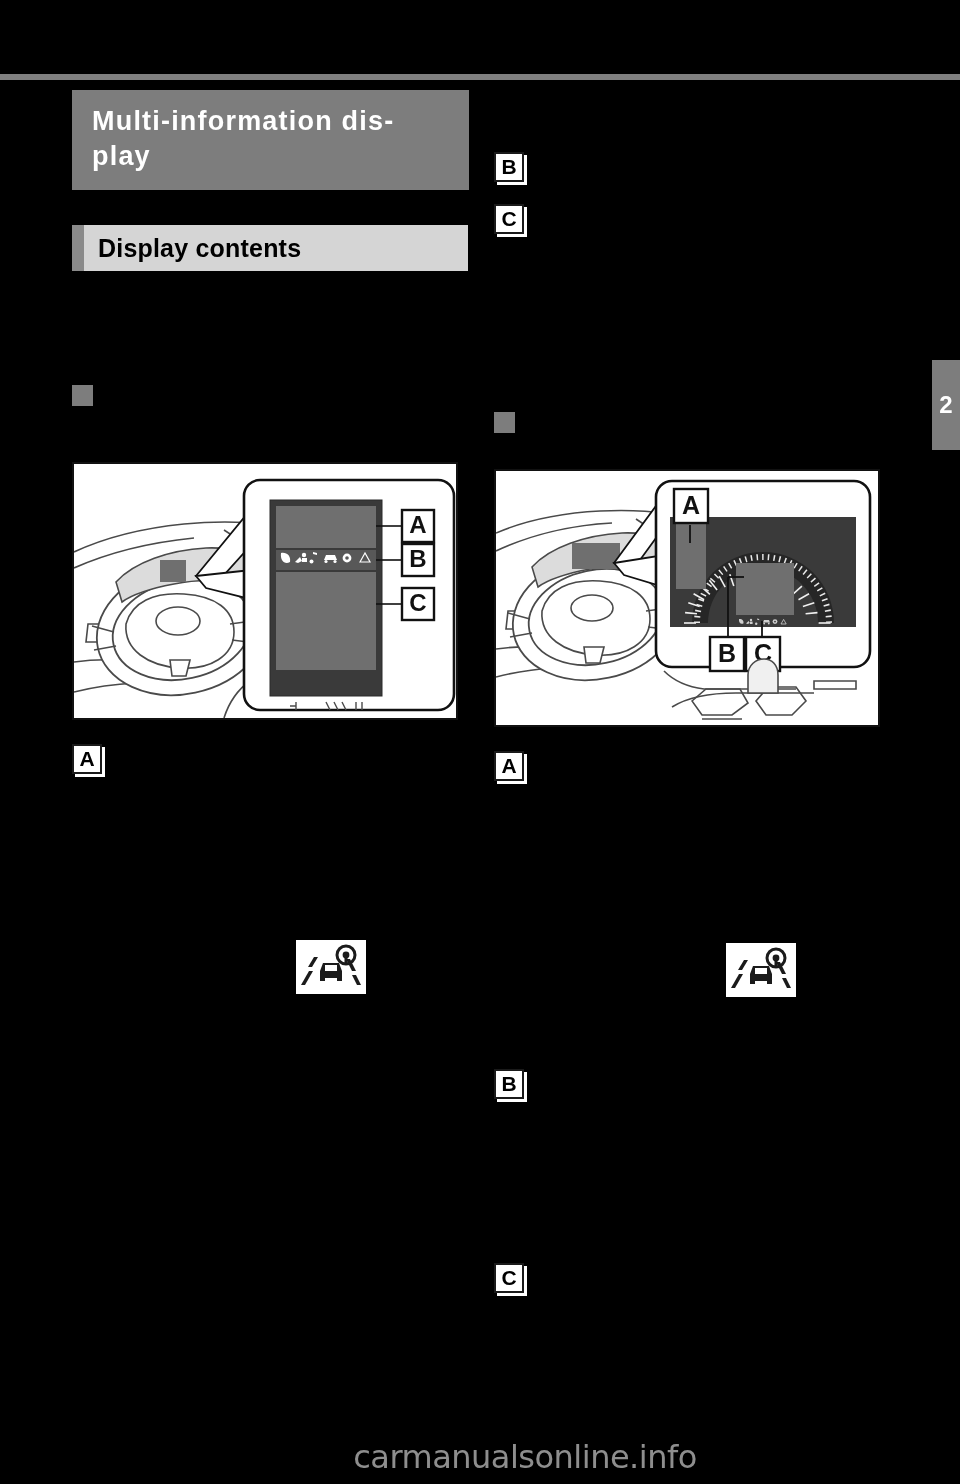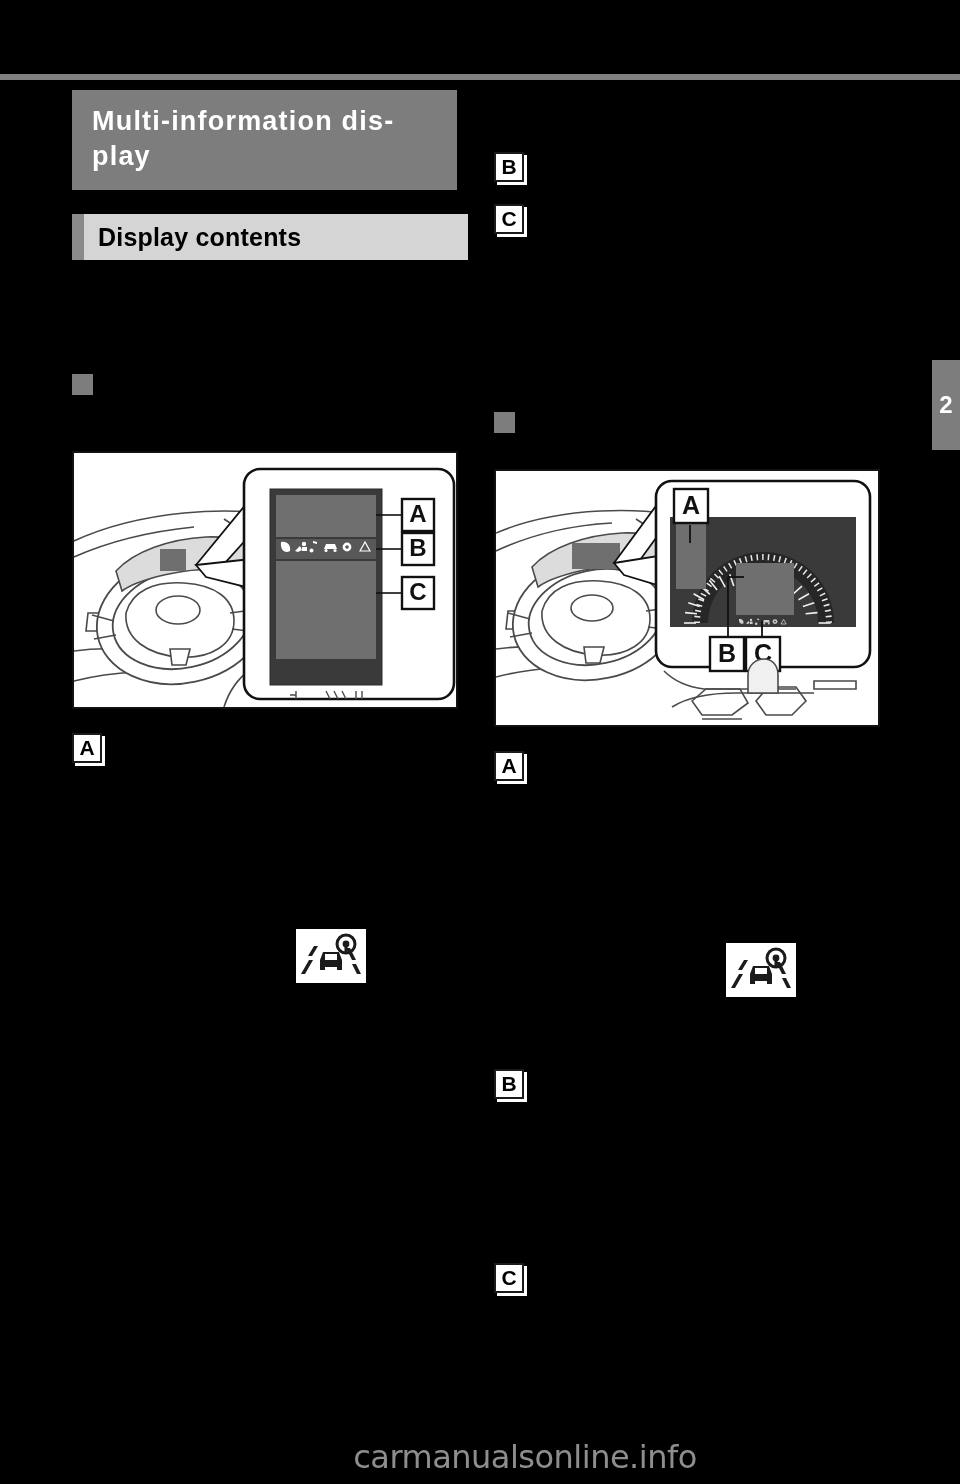--- a/index.html
+++ b/index.html
@@ -57,24 +57,24 @@
   .col-right { left: 494px; }
 
   
   .section-title {
     background: #7d7d7d;
     color: #ffffff;
     font-size: 27px;
     font-weight: bold;
     letter-spacing: 1.2px;
     line-height: 1.30;
-    padding: 14px 5px 16px 20px;
+    padding: 14px 17px 16px 20px;
     width: 360px;
     box-sizing: content-box;
-    margin: 0 0 24px 0;
+    margin: 0 0 35px 0;
   }
 
   
   .intro-box {
     background: #e9e9e9;
     color: #000000;
     font-size: 21.5px;
     font-weight: bold;
     line-height: 1.36;
     padding: 16px 20px 18px 20px;

